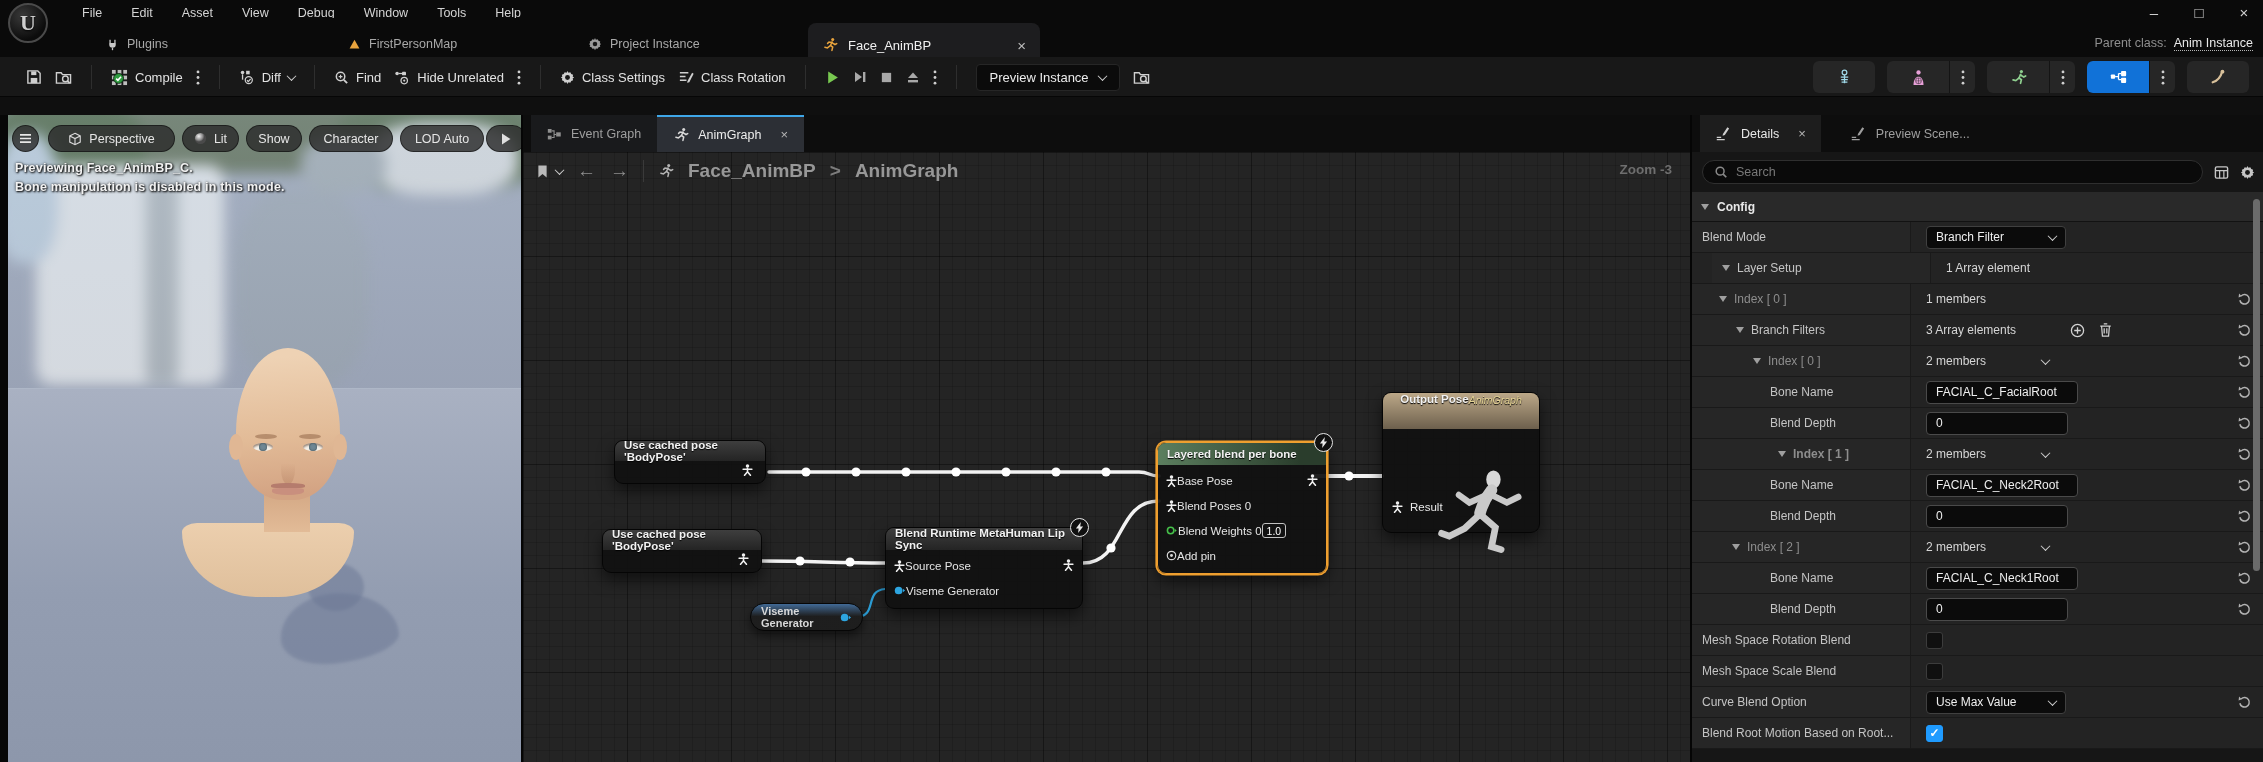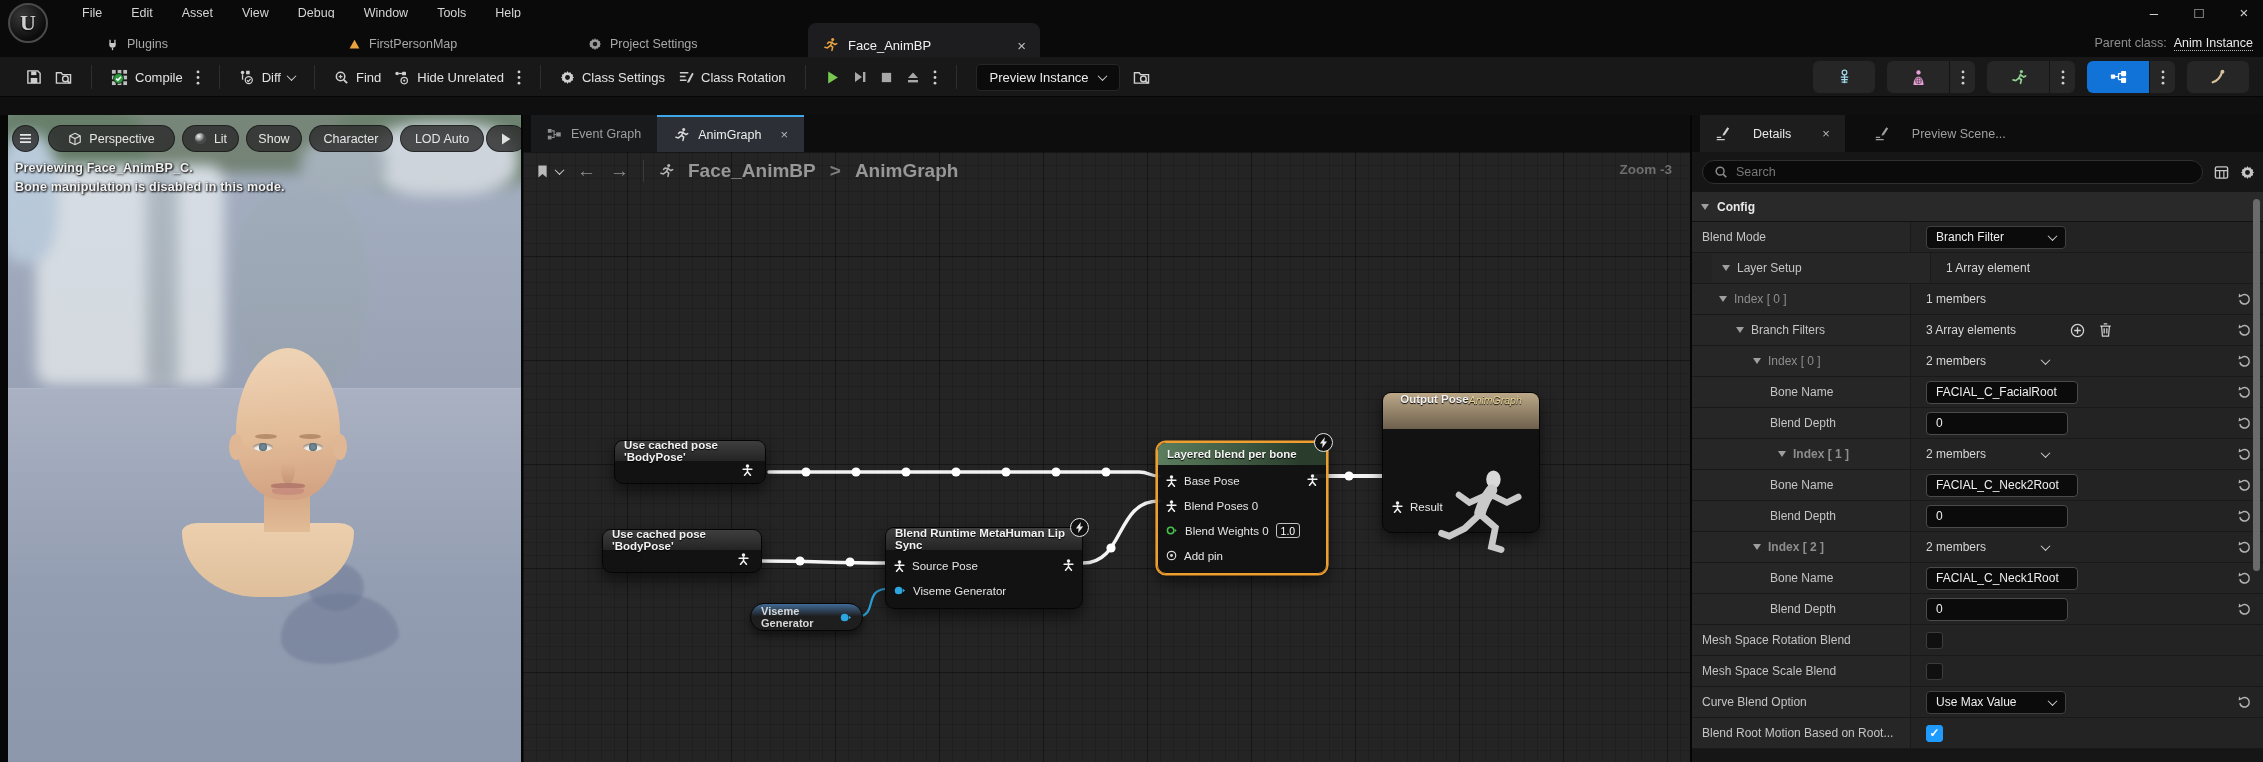--- a/index.html
+++ b/index.html
@@ -105,35 +105,35 @@
   .gnode.sel{border-color:#ef9f2f;box-shadow:0 0 0 1.6px #ef9f2f, 0 7px 16px rgba(0,0,0,.6)}
   .ntitle{height:22px;border-radius:8px 8px 0 0;display:flex;align-items:center;padding:0 9px;
     font-size:11.5px;font-weight:700;color:#f2f2f2;text-shadow:0 1px 1px #000;
     background:linear-gradient(180deg,#3e3e3e,#242424)}
   .ntitle.green{background:linear-gradient(90deg,#5c7f5f,#2a3d2c 85%)}
   .ntitle.tan{height:36px;align-items:flex-start;justify-content:center;
     background:linear-gradient(180deg,#bca888,#6d604d)}
   .ntitle .t2{font-size:10.5px;font-weight:400;font-style:italic;color:#e3d193;margin-top:1px}
   .nbody{position:relative;padding:3px 8px 5px}
   .cachedbody{height:22px;display:flex;align-items:center;justify-content:flex-end;padding-right:12px}
-  .prow{display:flex;align-items:center;gap:7px;height:25px;font-size:11.5px;color:#e4e4e4}
+  .prow{display:flex;align-items:center;height:25px;font-size:11.5px;color:#e4e4e4}
   .prow .vbox-sm{height:15px;border:1px solid #c2c2c2;border-radius:3px;padding:0 4px;font-size:10.5px;display:flex;align-items:center;color:#fff}
   .fastpath{position:absolute;right:-7px;top:-10px;width:19px;height:19px;border-radius:50%;
     background:#101010;border:1.6px solid #e6e6e6;display:flex;align-items:center;justify-content:center}
   .pill-node{border-radius:14px;display:flex;align-items:center;gap:8px;padding:0 10px;font-size:11px;font-weight:700;
     background:linear-gradient(180deg,rgba(96,170,250,.55),rgba(40,40,40,.15) 48%),#1c1c1c;border:1px solid #060606;
     box-shadow:0 5px 10px rgba(0,0,0,.5)}
   .obody{height:105px}
   .result-row{position:absolute;left:9px;top:72px;display:flex;align-items:center;gap:7px;font-size:11.5px}
   .mann{position:absolute;right:0px;top:40px}
 
   
   .details{position:absolute;left:1690px;top:0;width:573px;height:647px;background:#161616;border-left:2px solid #050505}
   .dtabs{position:absolute;left:0;top:0;width:573px;height:37px;background:#0d0d0d;display:flex;padding-left:8px}
-  .dtab{height:37px;display:flex;align-items:center;gap:23px;padding:0 15px;font-size:12.5px;color:#9f9f9f}
+  .dtab{height:37px;display:flex;align-items:center;gap:11px;padding:0 15px;font-size:12.5px;color:#9f9f9f}
   .dtab.active{background:#1d1d1d;color:#e9e9e9}
   .dtab .close{color:#b5b5b5;margin-left:8px;font-size:13px}
   .dsearch{position:absolute;left:0;top:37px;width:573px;height:40px;display:flex;align-items:center;gap:11px;padding:0 10px}
   .searchbox{flex:1;height:24px;background:#0a0a0a;border:1px solid #2f2f2f;border-radius:12px;display:flex;align-items:center;
     gap:8px;padding:0 11px;font-size:12.5px;color:#787878}
   .dcat{position:absolute;left:0;top:77px;width:573px;height:30px;background:#292929;border-bottom:1px solid #121212;
     display:flex;align-items:center;gap:8px;padding-left:9px;font-size:12px;font-weight:700;color:#e8e8e8}
   .drows{position:absolute;left:0;top:107px;width:573px}
   .drow{display:flex;height:31px;border-bottom:1px solid #191919;background:#232323}
   .dname{width:219px;background:#262626;border-right:1px solid #1a1a1a;display:flex;align-items:center;font-size:12px;color:#c4c4c4;overflow:hidden;white-space:nowrap}
@@ -192,21 +192,21 @@
           </span>
           <span>FirstPersonMap</span>
         </div>
         <div class="bgtab" style="left: 588px;">
           <span class="ic" style="color:#9a9a9a">
             <svg viewBox="0 0 16 16" width="14" height="14">
               <path d="M8 1l1 2 2-.5 1 1.8 2 .7-.5 2L15 8l-1.5 1 .5 2-2 .7-1 1.8-2-.5-1 2-1-2-2 .5-1-1.8-2-.7.5-2L1 8l1.5-1-.5-2 2-.7 1-1.8 2 .5z" fill="currentColor"></path>
               <circle cx="8" cy="8" r="2.6" fill="#181818"></circle>
             </svg>
           </span>
-          <span>Project Settings</span>
+          <span>Project Instance</span>
         </div>
       </div>
     <div class="doctab">
       <span class="ic" id="doctab-icon" style="color:#e8a33d">
           <svg viewBox="0 0 20 20" width="16" height="16">
             <g stroke="currentColor" stroke-width="1.9" stroke-linecap="round" fill="none">
               <circle cx="13.4" cy="3" r="1.9" fill="currentColor" stroke="none"></circle>
               <path d="M12.6 6.2 L10.6 10.6 L13.4 12.6 L12.4 16.8"></path>
               <path d="M10.6 10.6 L6.8 13.6 L3.6 12.8"></path>
               <path d="M12.2 7 L16.2 9.4 L18.4 8.2"></path>
@@ -1002,21 +1002,21 @@
             <div class="dreset">
               <span class="ic" style="color:#b3b3b3">
                 <svg viewBox="0 0 14 14" width="13" height="13">
                   <path d="M3.4 3.2A5.1 5.1 0 1 1 2 7.8" fill="none" stroke="currentColor" stroke-width="1.6"></path>
                   <path d="M1.2 0.6L4 3.6 0.6 4.8z" fill="currentColor"></path>
                 </svg>
               </span>
             </div>
           </div>
           <div class="drow">
-            <div class="dname dim" style="padding-left: 61px; font-weight: bold;">
+            <div class="dname dim" style="padding-left: 40px;">
               <span class="exp"></span>
               <span>Index [ 2 ]</span>
             </div>
             <div class="dval">
               <span>2 members</span>
               <span class="chev" style="margin-left:42px"></span>
             </div>
             <div class="dreset">
               <span class="ic" style="color:#b3b3b3">
                 <svg viewBox="0 0 14 14" width="13" height="13">

